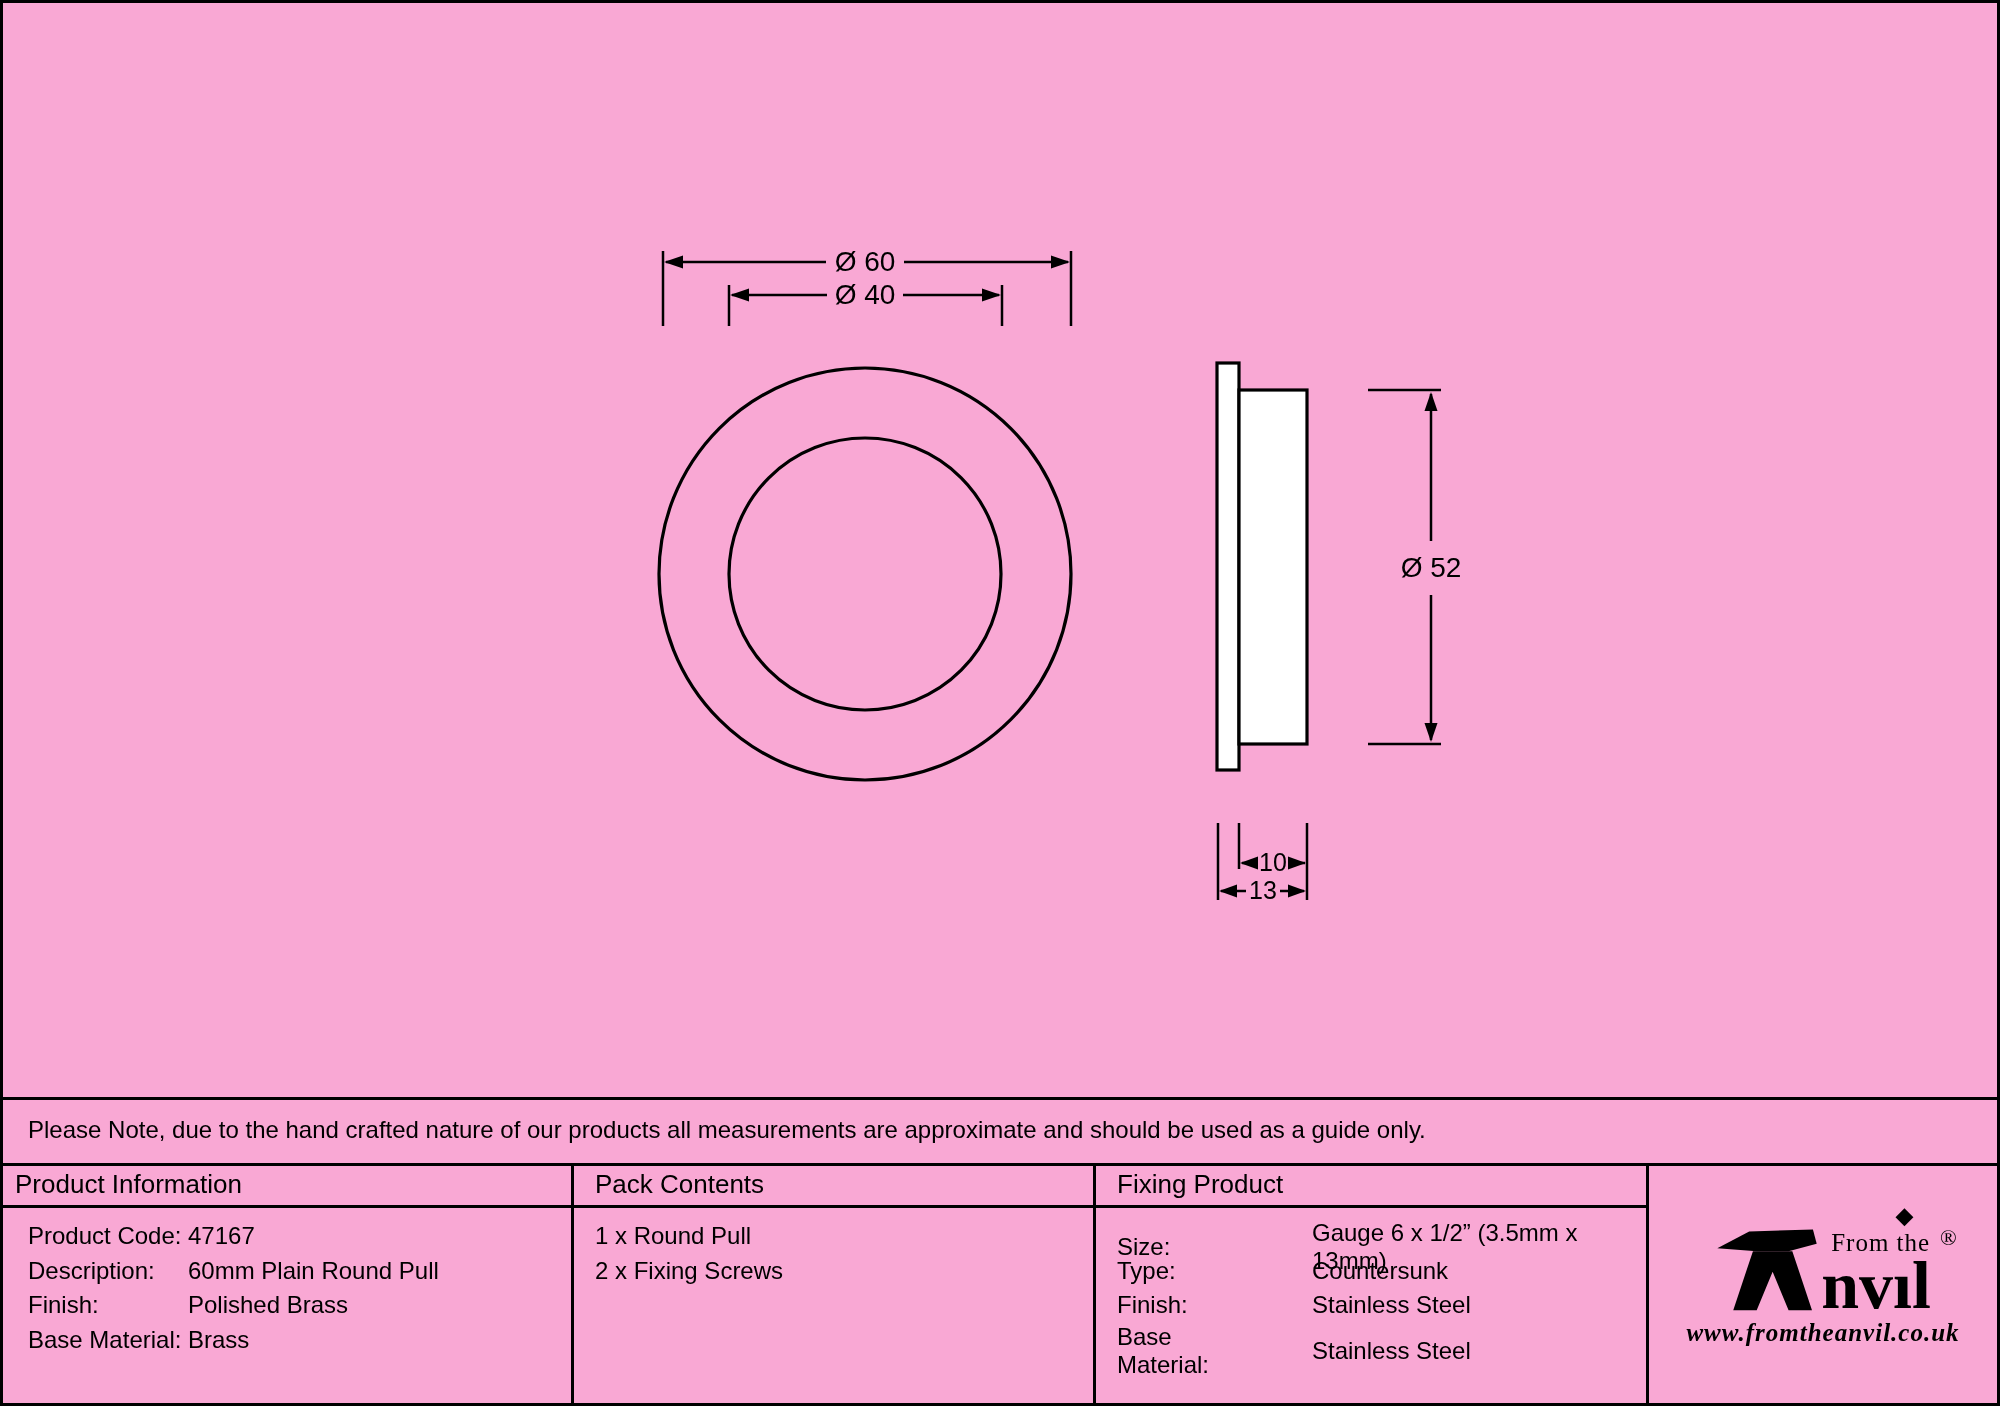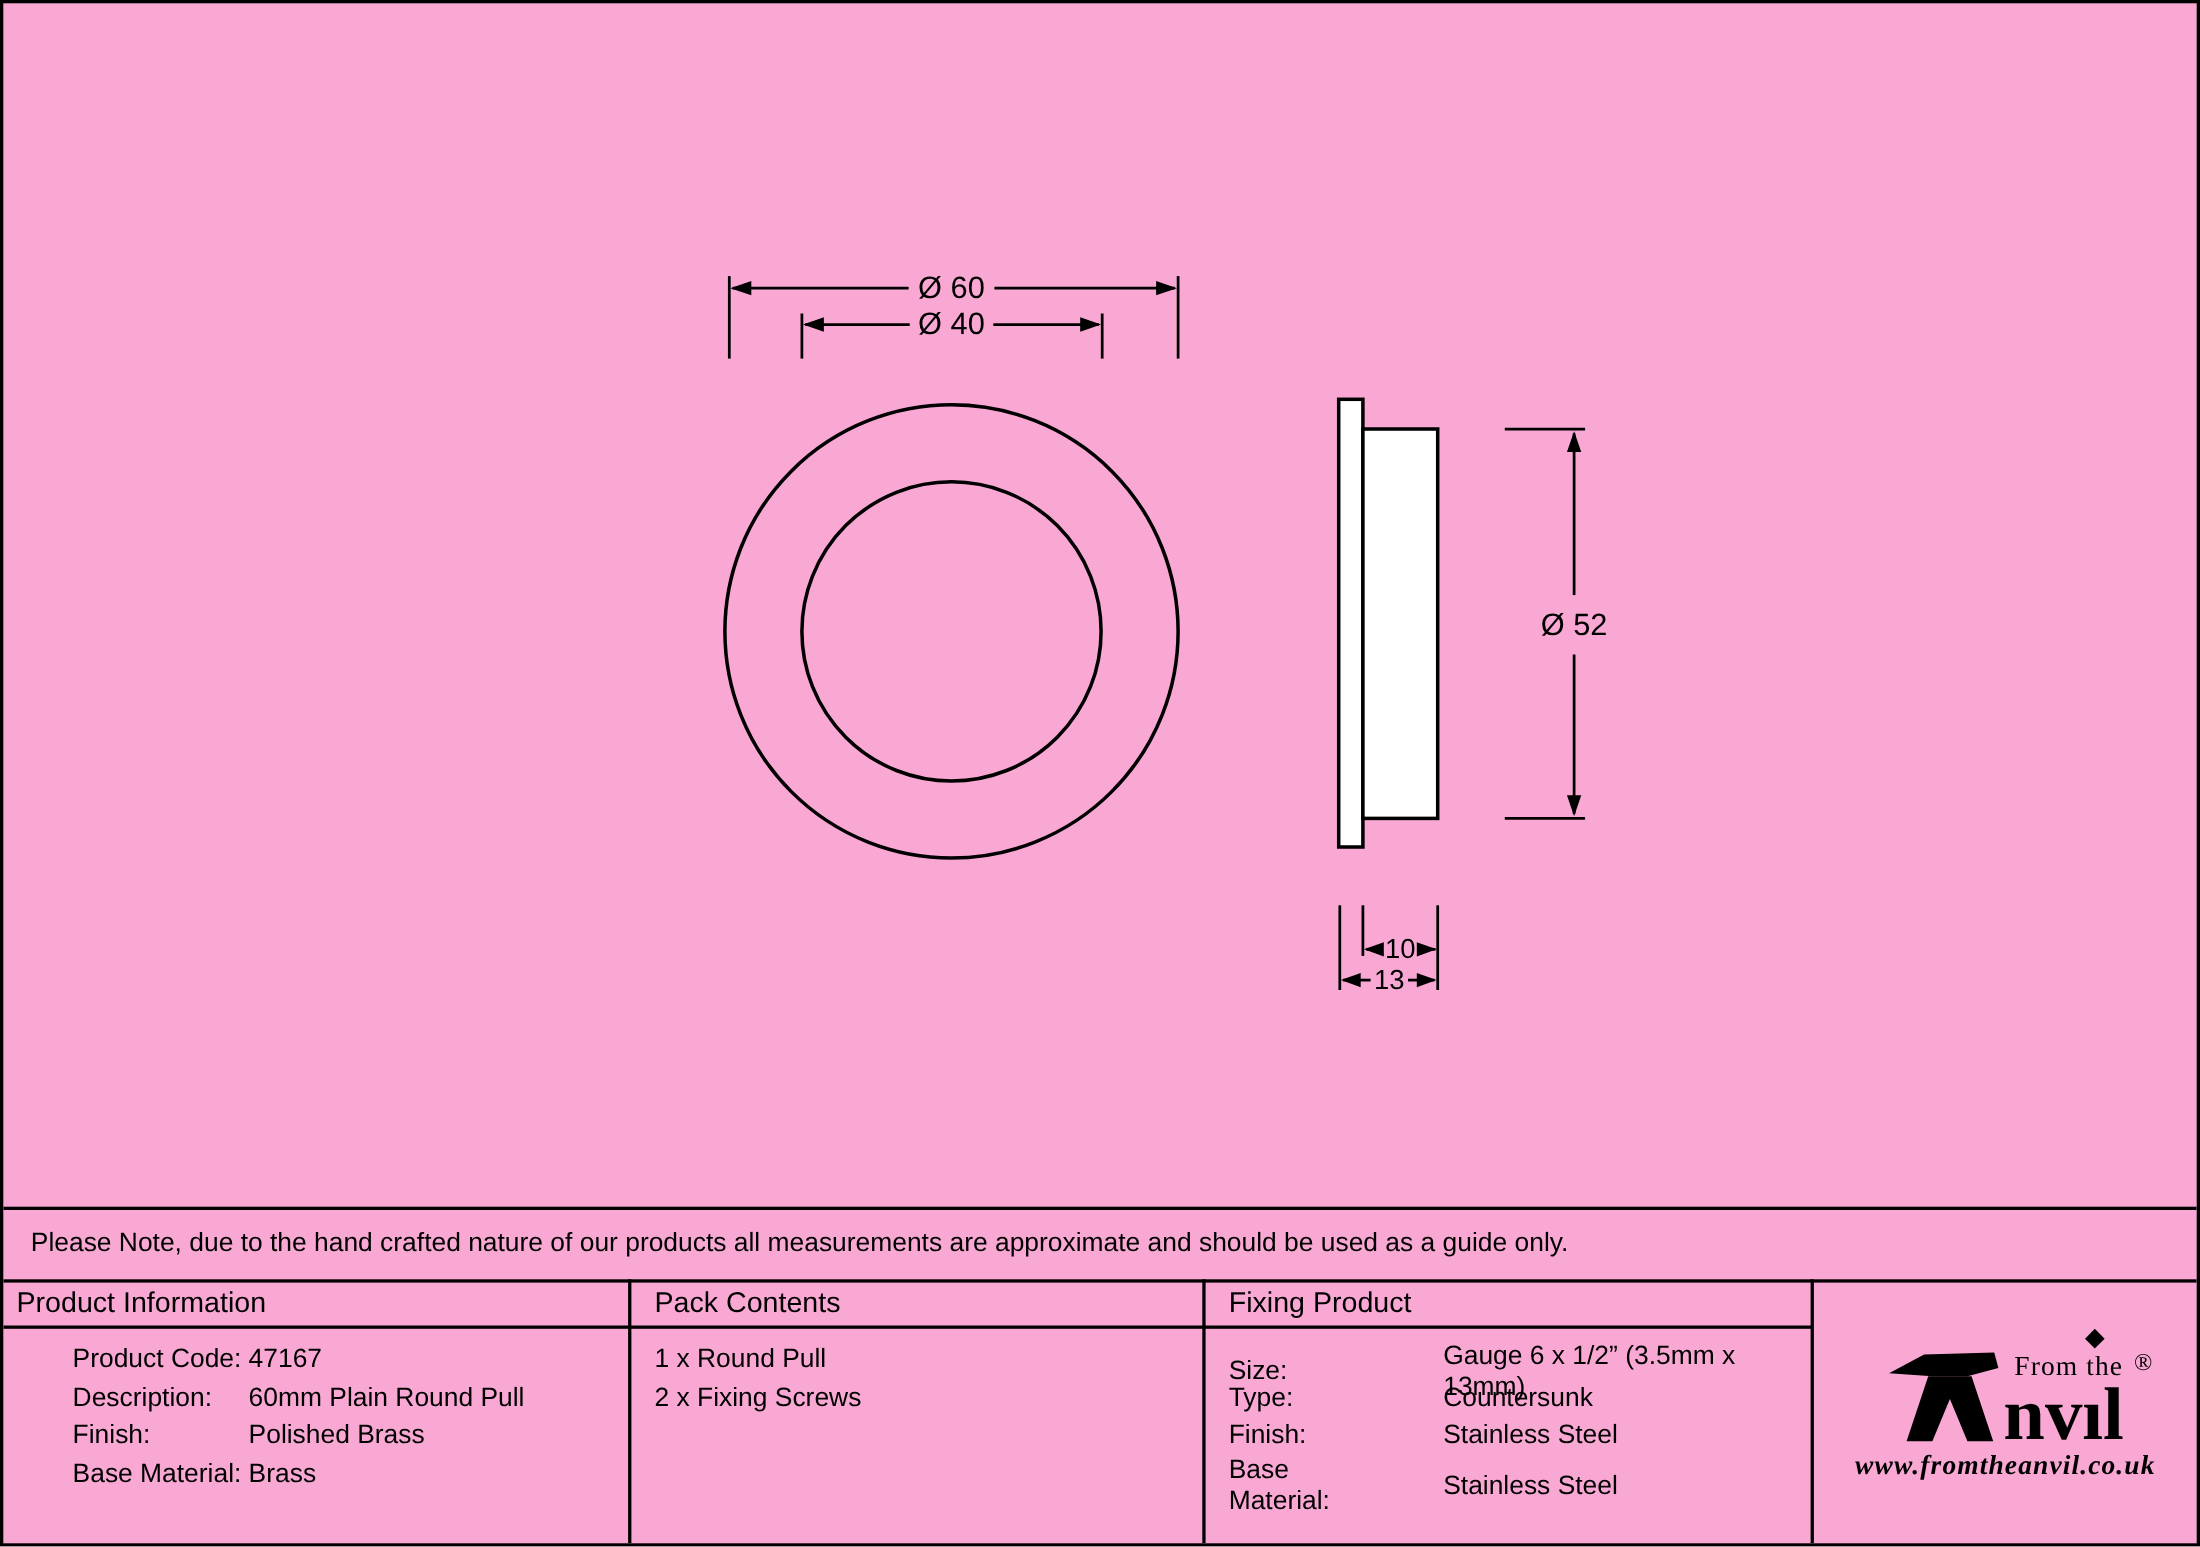--- a/index.html
+++ b/index.html
@@ -22,21 +22,21 @@
     display:flex; align-items:center; padding-left:25px;
     font-size:24px;
   }
   .cell-title {
     position:absolute; top:1160px; height:42px;
     display:flex; align-items:center;
     font-size:26px;
   }
   .kv-block { position:absolute; top:1216px; font-size:24px; }
   .kv-row { display:grid; height:34.5px; align-items:center; }
-  .kv-row.pi { grid-template-columns:160px auto;margin-left:38px; }
+  .kv-row.pi { grid-template-columns:160px auto; }
   .kv-row.fs { grid-template-columns:151px auto;gap:44px; }
   .list-block { position:absolute; top:1216px; font-size:24px; }
   .list-row { height:34.5px; display:flex; align-items:center; }
 
   
   .logo-cell {
     position:absolute; left:1646px; top:1163px; width:348px; height:237px;
     display:flex; flex-direction:column; align-items:center; justify-content:center;
   }
   .logo-block { display:flex; align-items:flex-end; }

